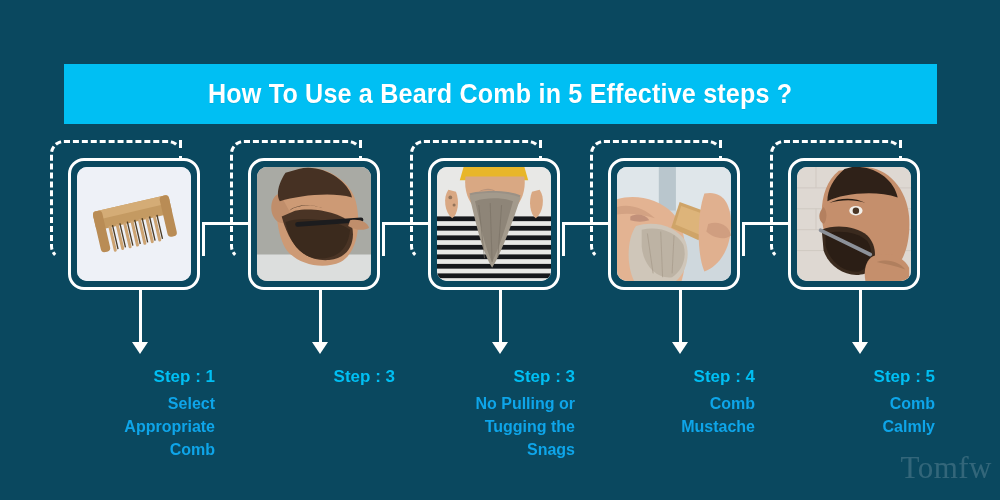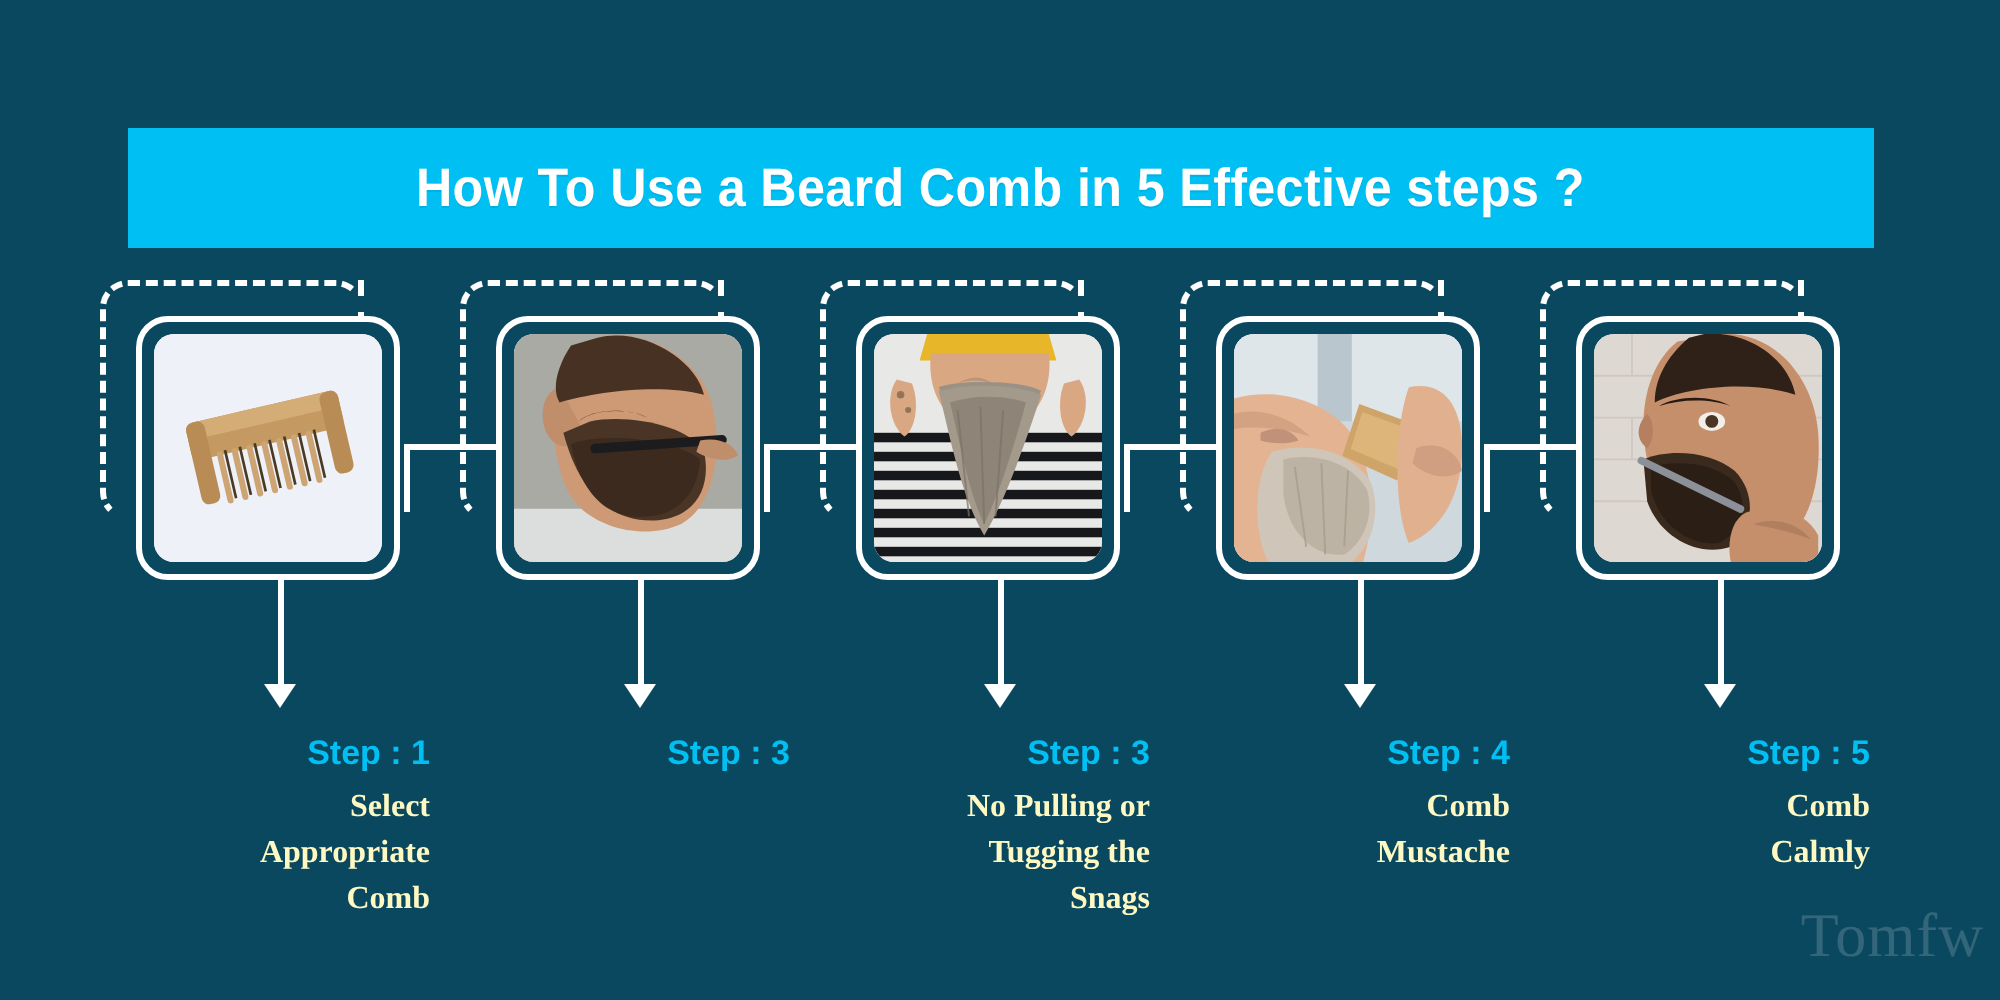--- a/index.html
+++ b/index.html
@@ -131,27 +131,26 @@
     text-align:right;
     width:180px;
   }
   .step-label{
     color:#00bff3;
     font-size:17px;
     font-weight:bold;
     line-height:1.35;
   }
   .step-desc{
-    color:#fef9c3;
+    color:#0ea5e9;
     font-size:16px;
     font-weight:bold;
     line-height:1.45;
     margin-top:3px;
     white-space:pre-line;
-    font-family:Liberation Serif, serif;
   }
 
   
   #watermark{
     position:absolute;
     right:8px; bottom:14px;
     color:rgba(255,255,255,.17);
     font-family:"Liberation Serif", serif;
     font-size:31px;
     letter-spacing:.5px;

